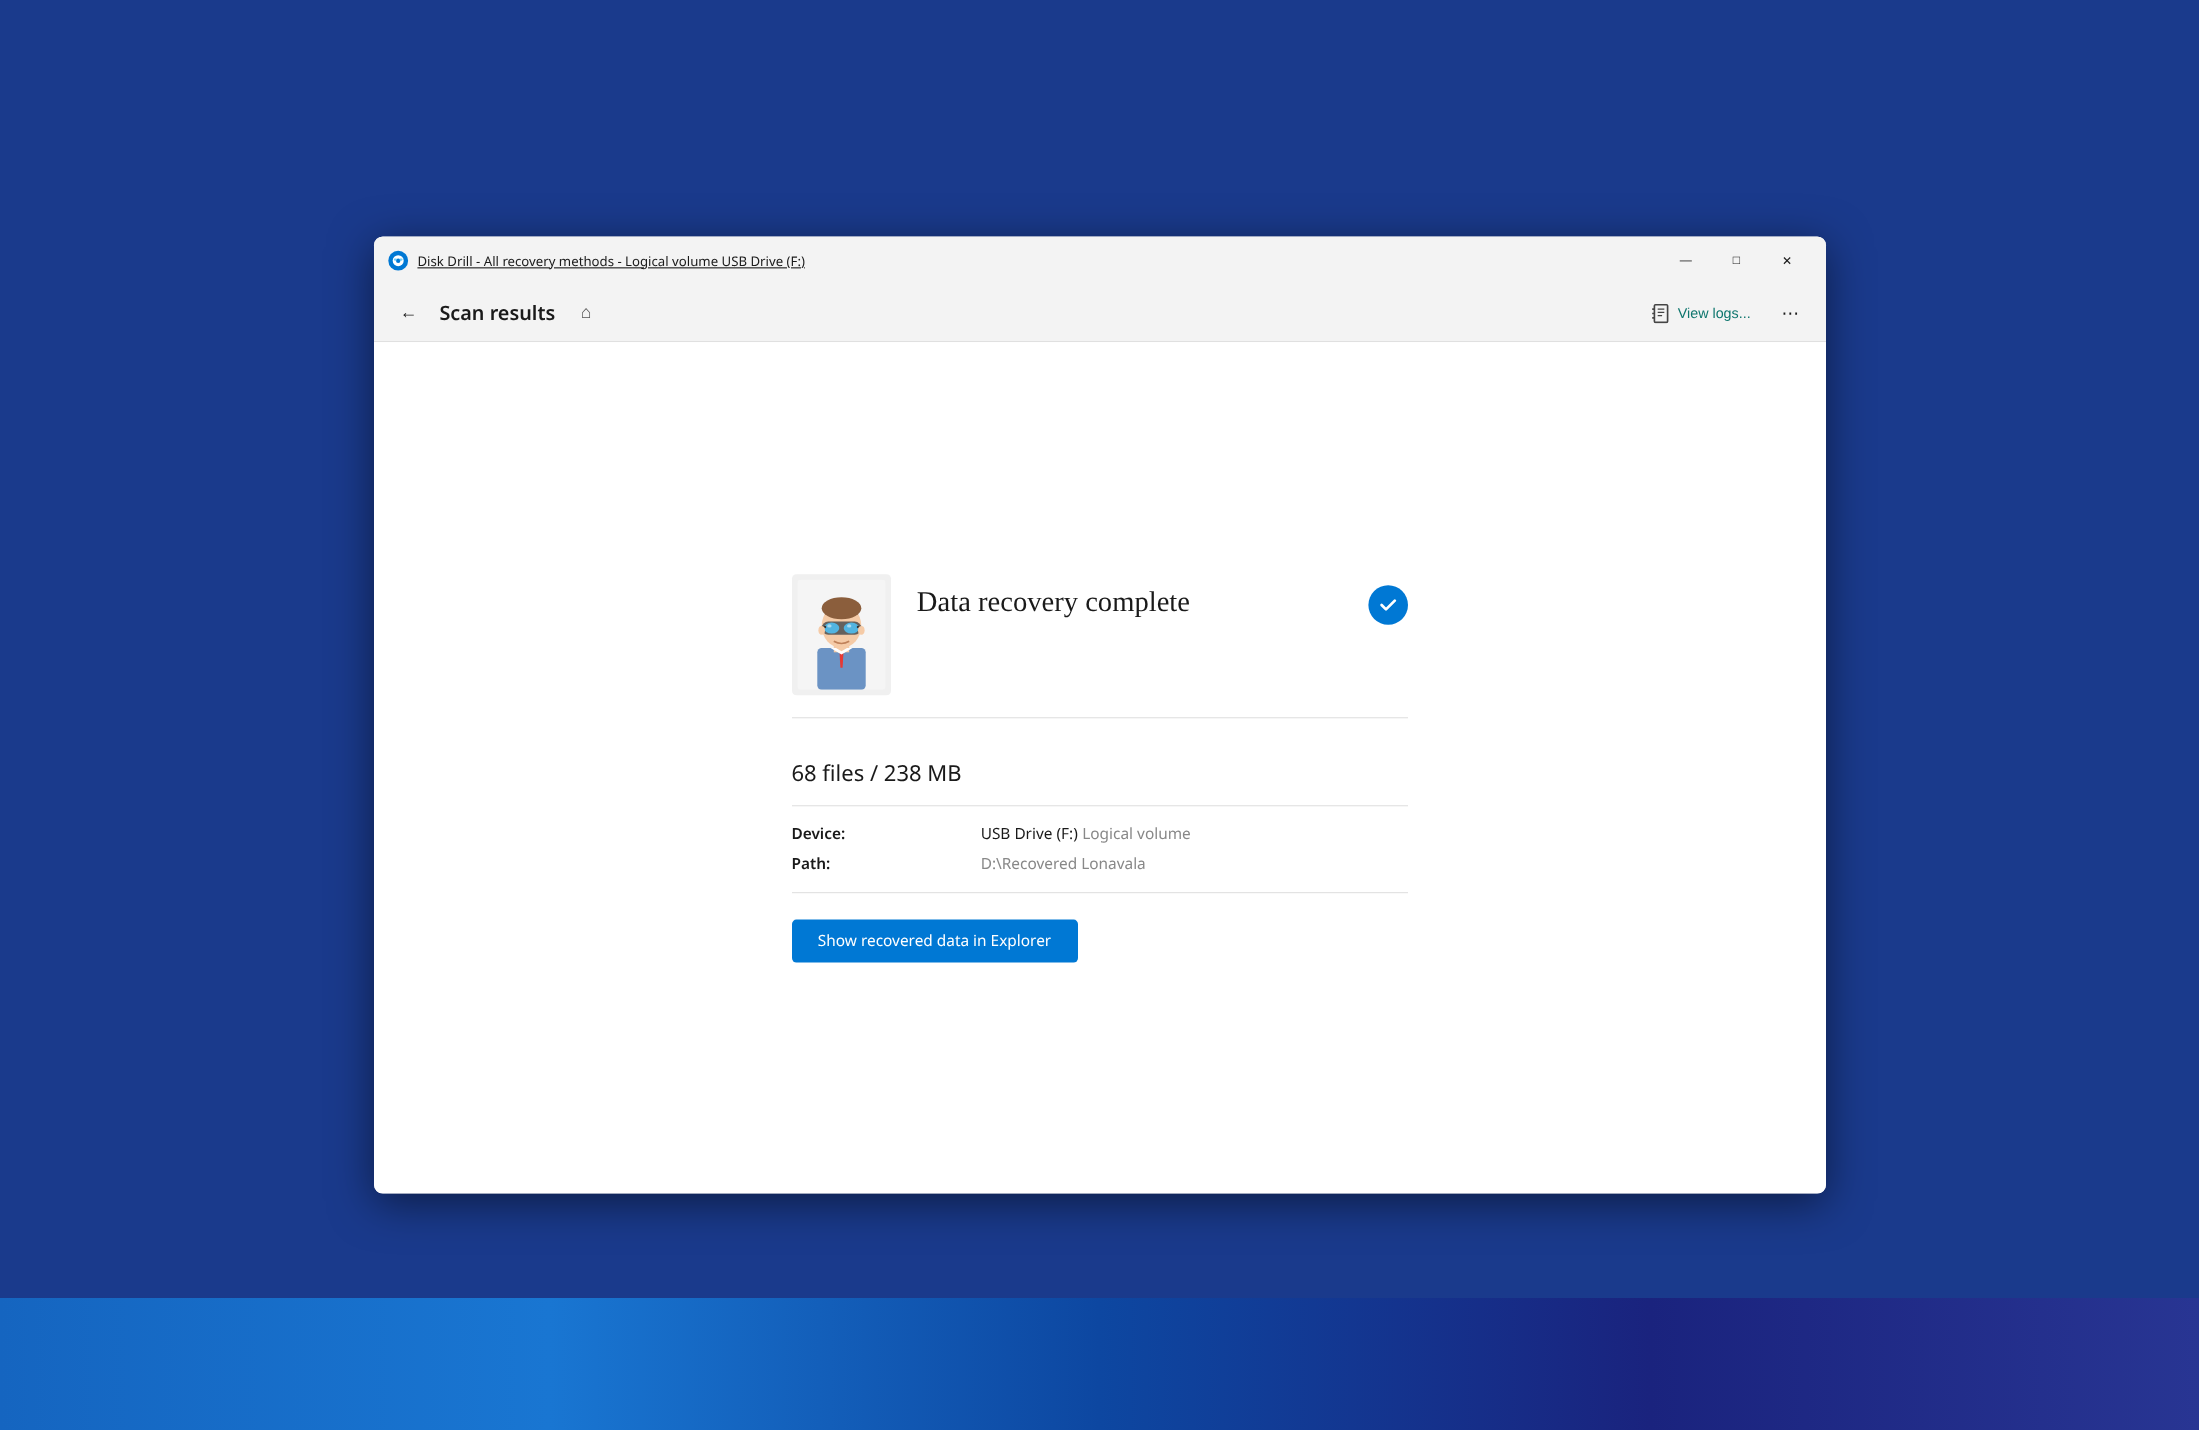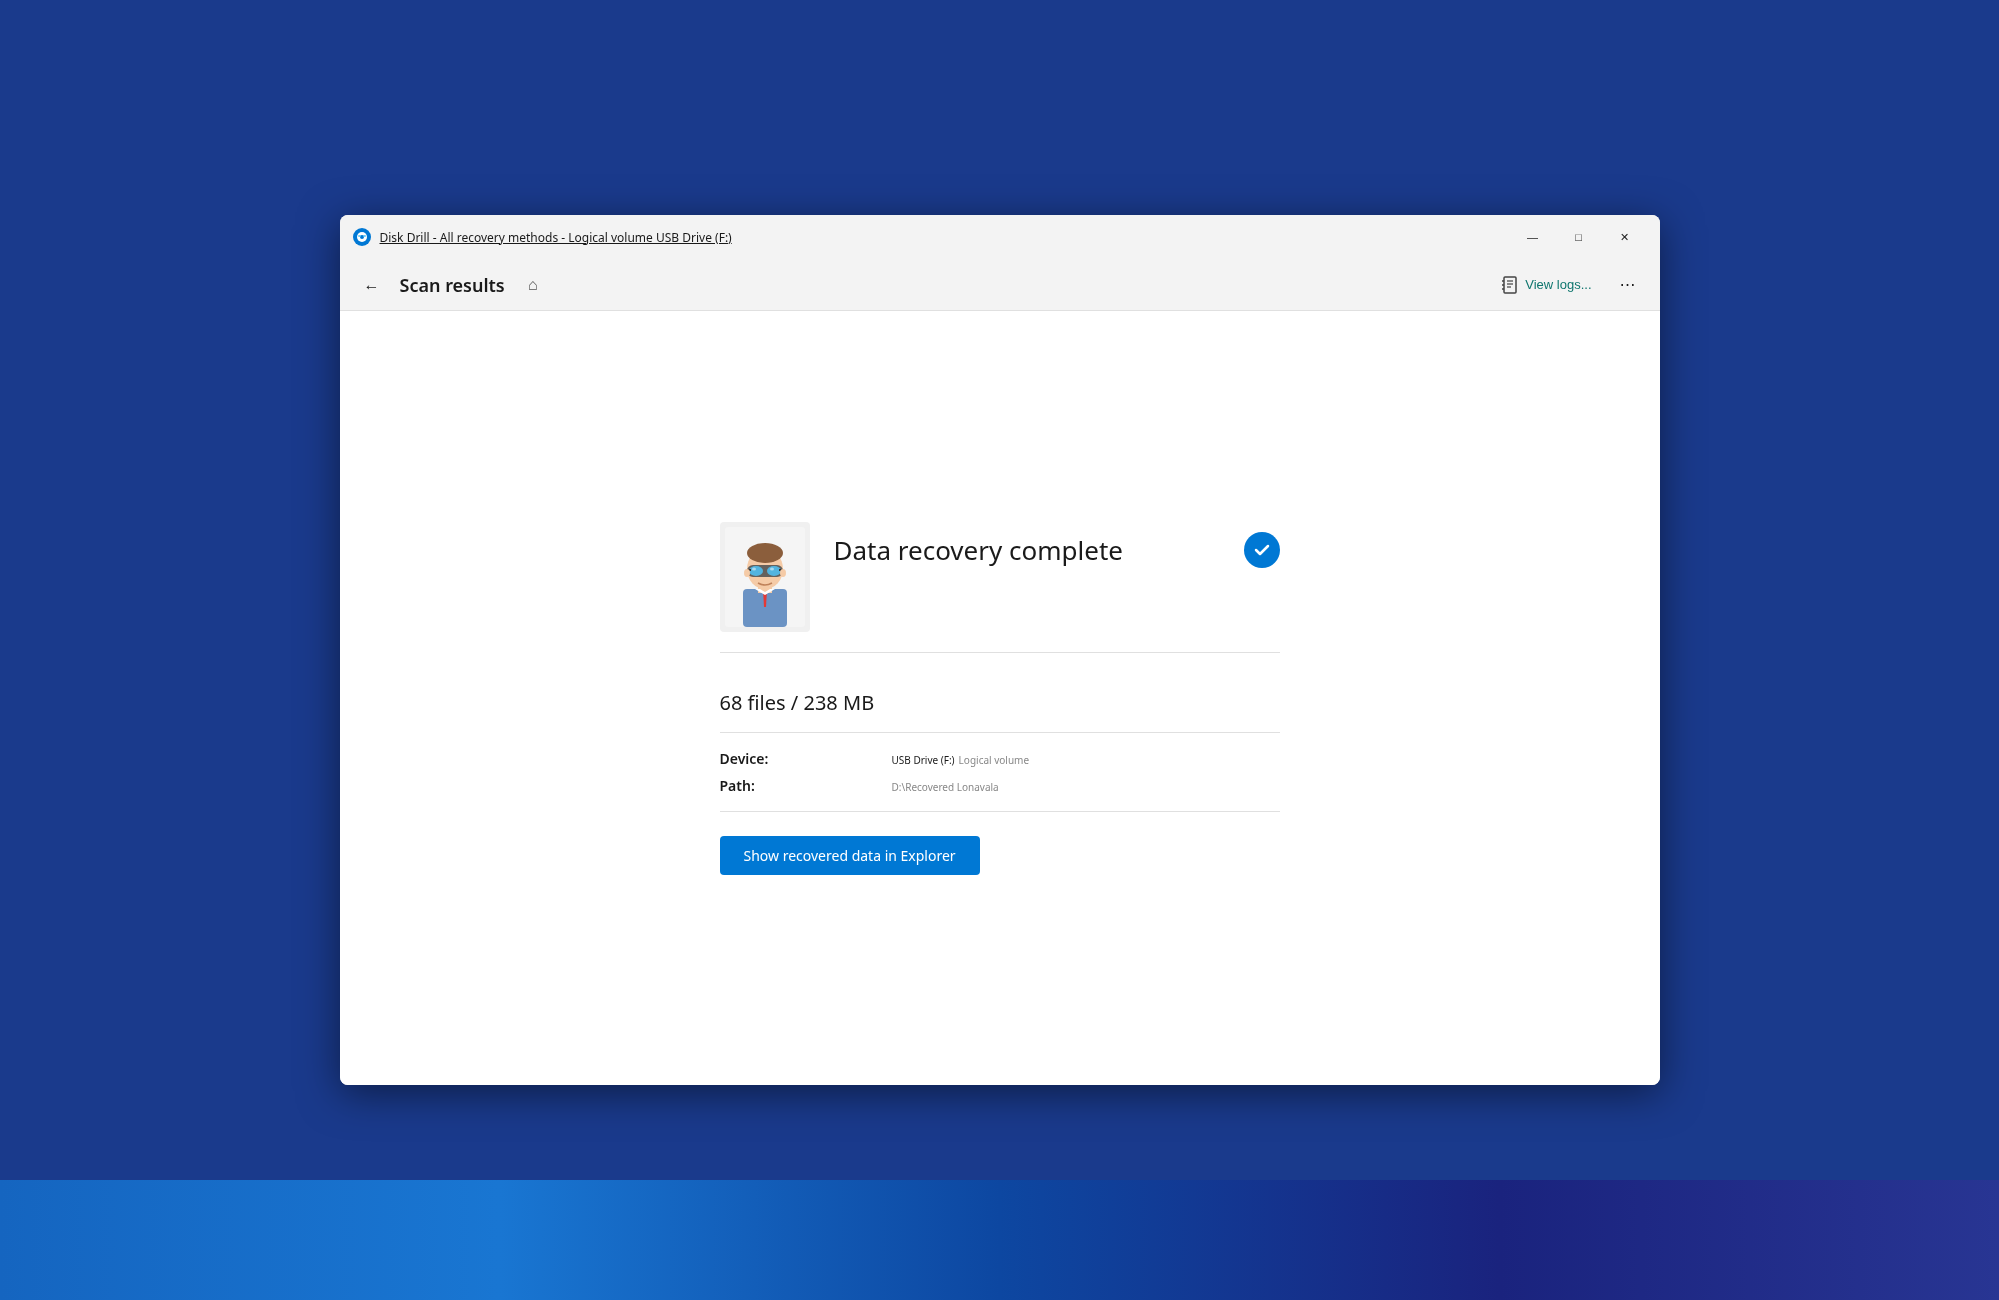--- a/index.html
+++ b/index.html
@@ -186,20 +186,21 @@
       padding: 0;
     }
 
     .card-header {
       display: flex;
       align-items: flex-start;
       gap: 24px;
       padding-bottom: 20px;
       border-bottom: 1px solid #e0e0e0;
       margin-bottom: 20px;
+      font-family: Liberation Serif, serif;
     }
 
     .avatar-img {
       width: 90px;
       height: 110px;
       flex-shrink: 0;
       background: #f0f0f0;
       border-radius: 4px;
       display: flex;
       align-items: center;
@@ -259,21 +260,21 @@
 
     .detail-label {
       font-size: 14px;
       font-weight: 600;
       color: #1a1a1a;
       width: 160px;
       flex-shrink: 0;
     }
 
     .detail-value {
-      font-size: 10px;
+      font-size: 14px;
       color: #1a1a1a;
     }
 
     .detail-value .sub {
       color: #888;
       margin-left: 4px;
     }
 
     .detail-value.path-val {
       color: #888;

